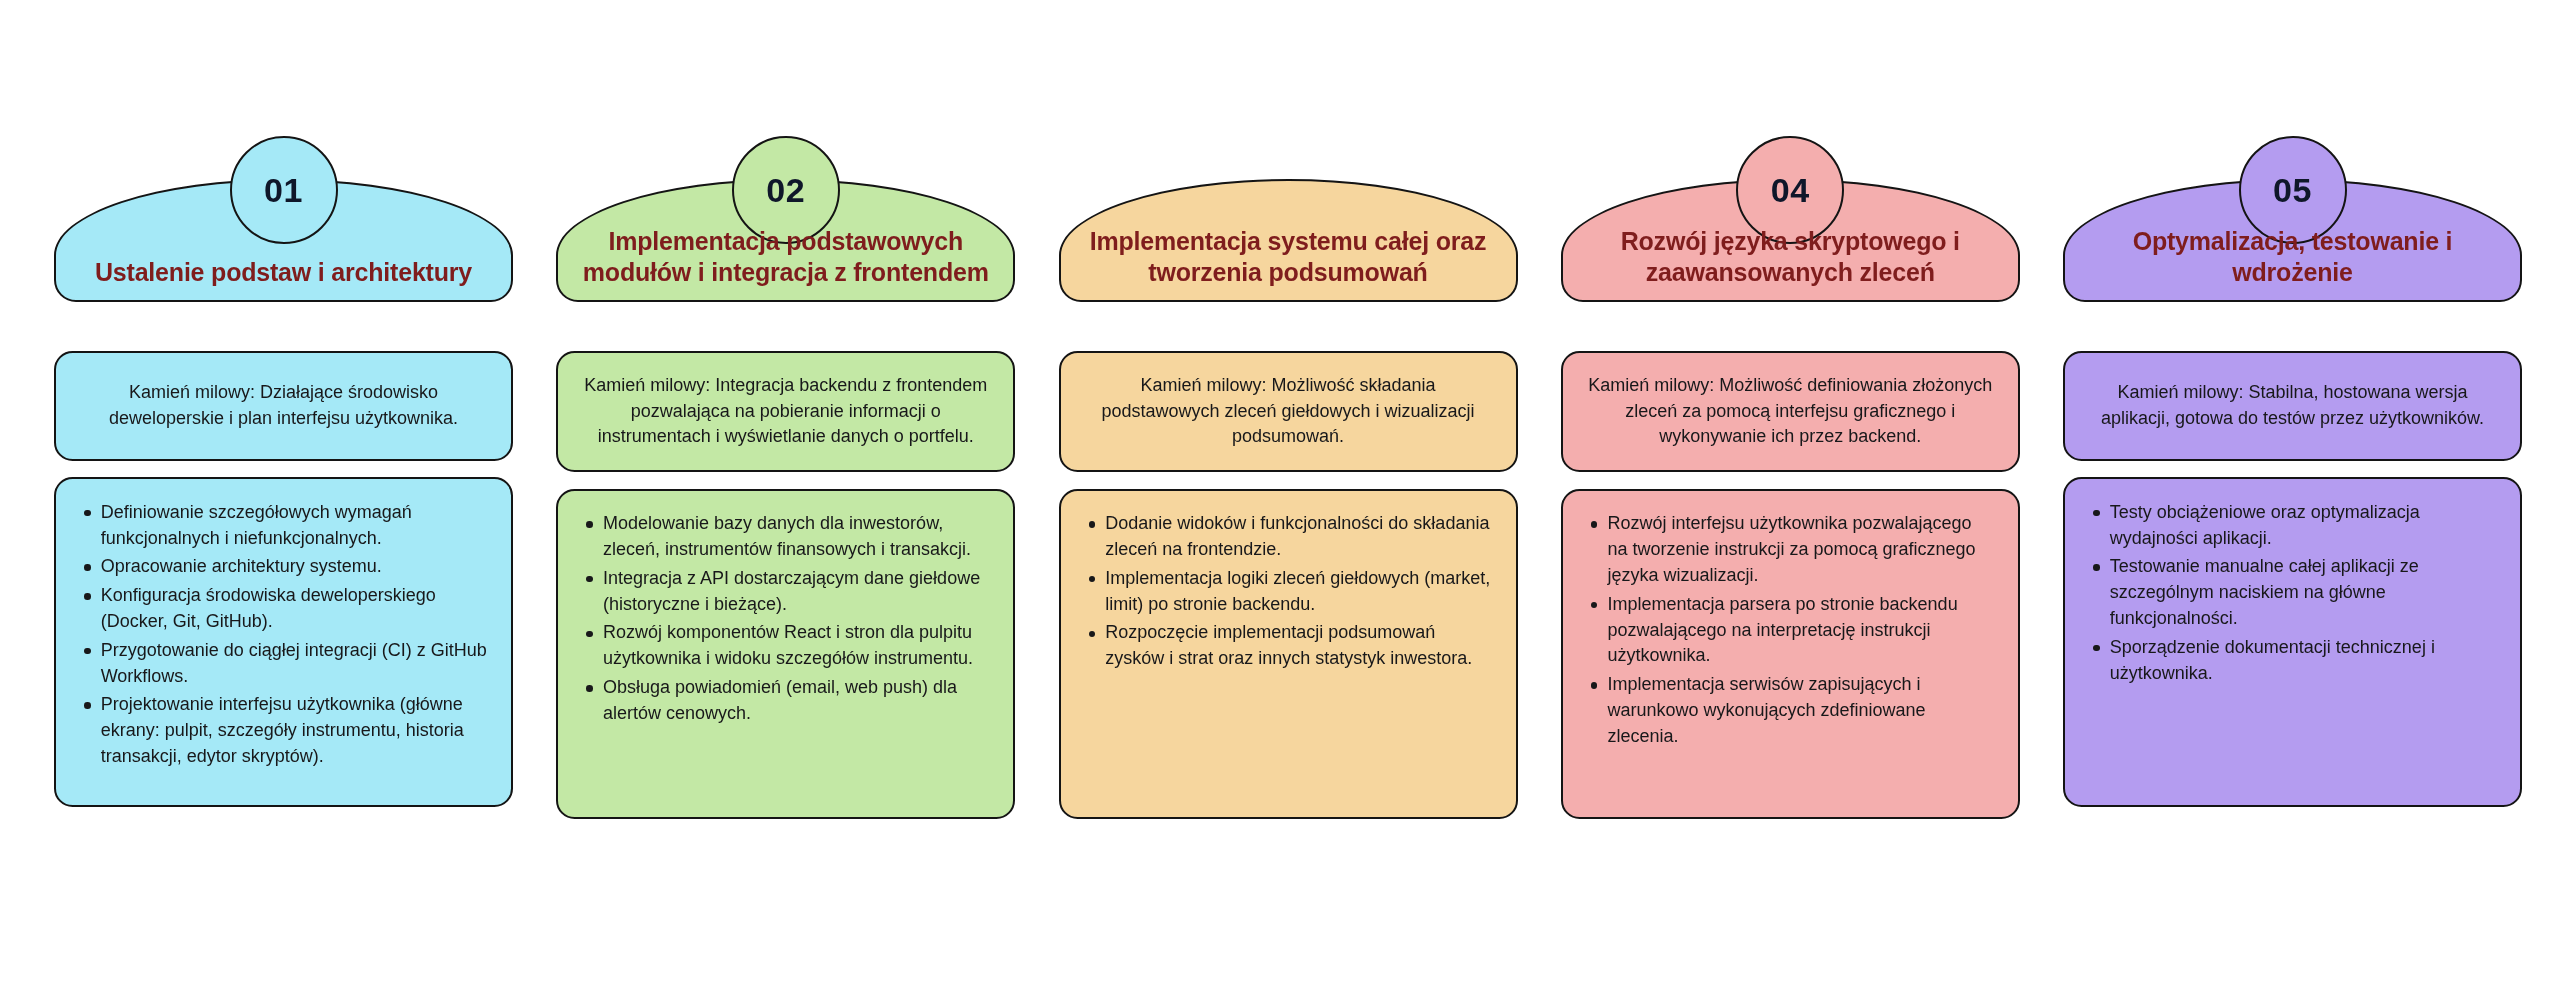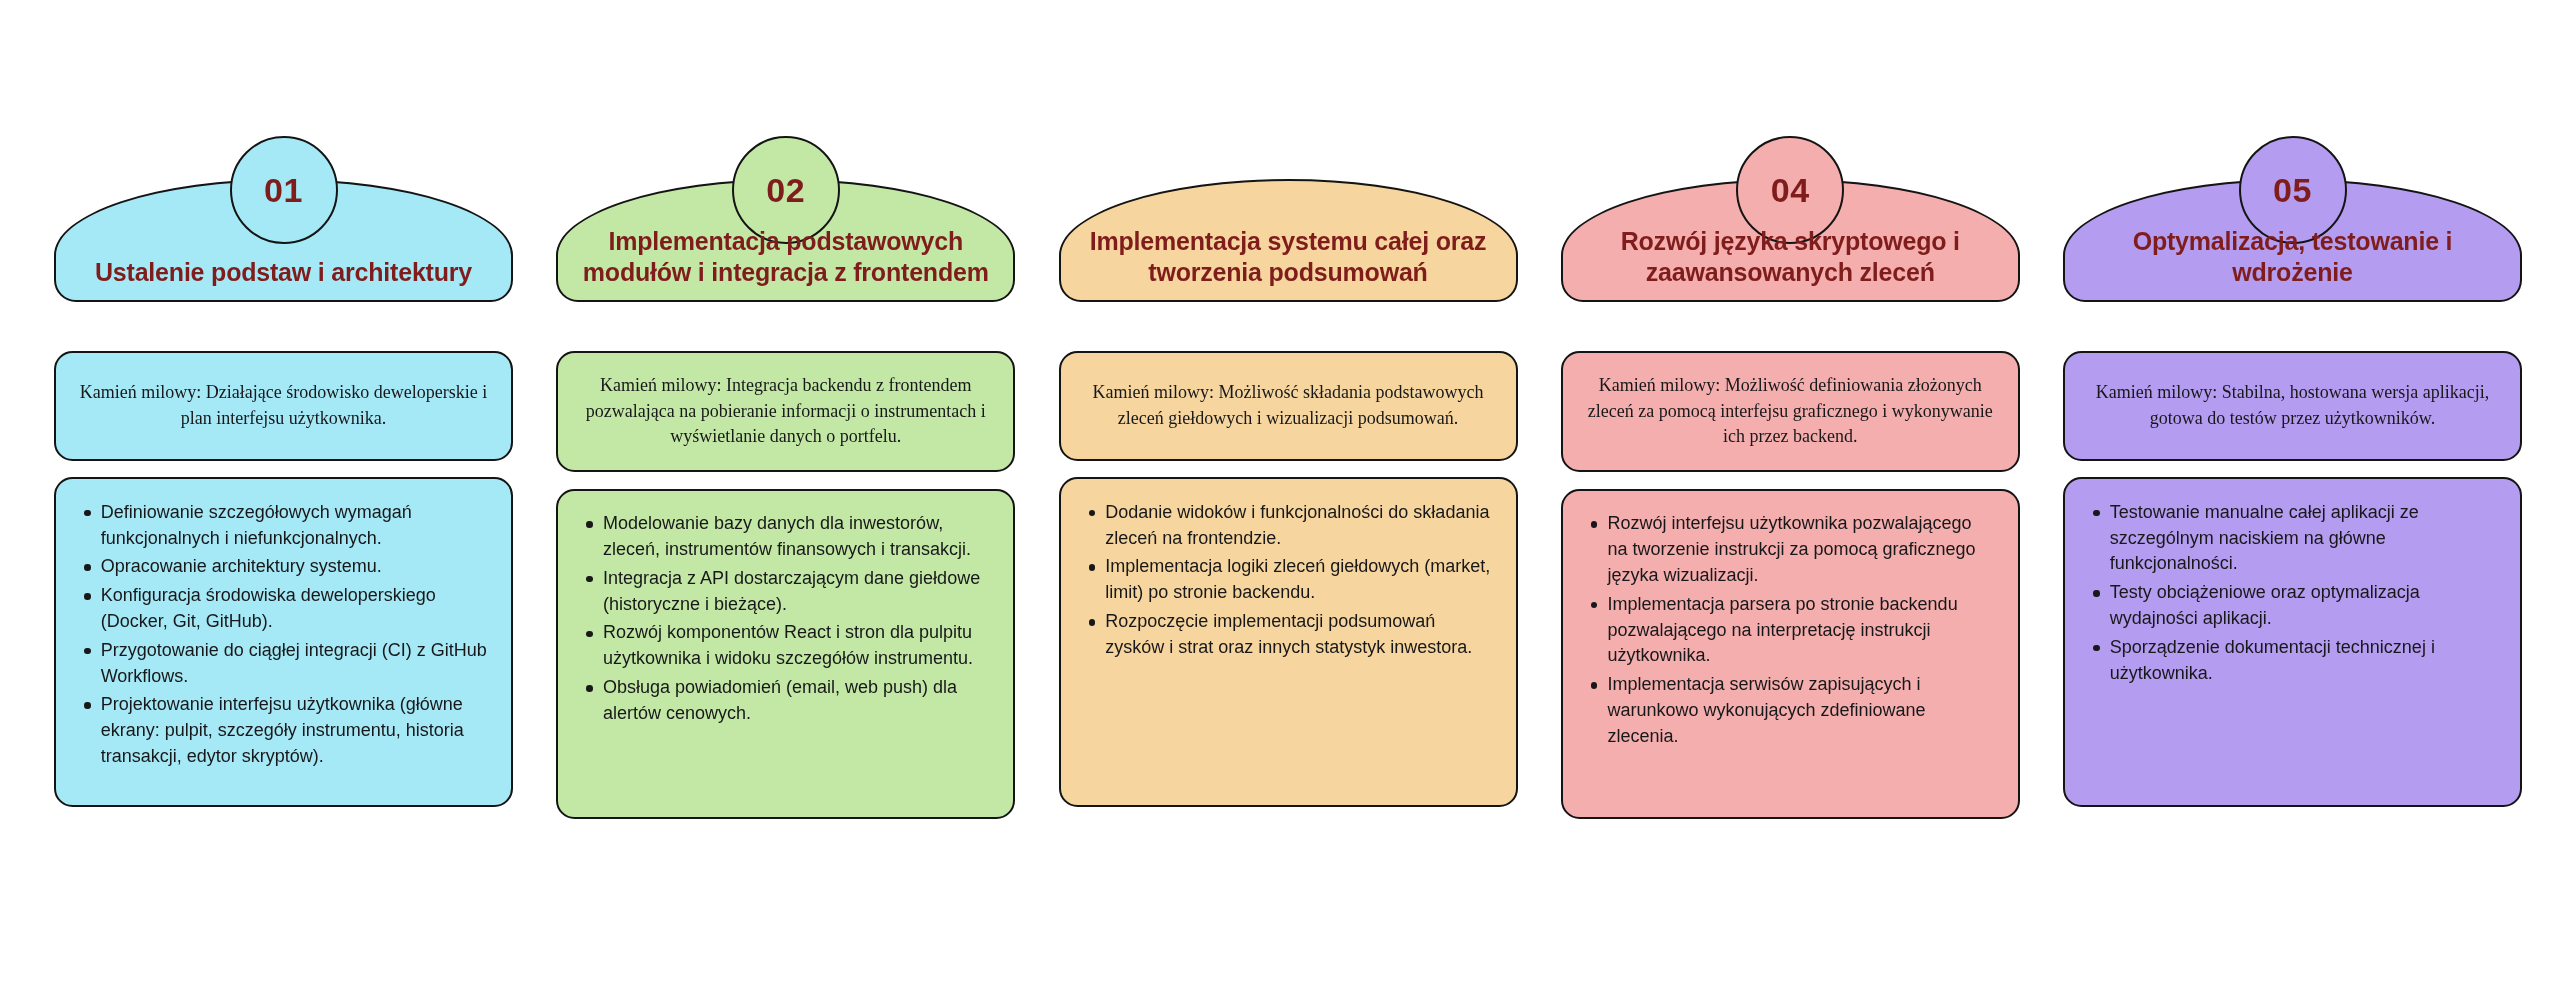--- a/index.html
+++ b/index.html
@@ -81,21 +81,21 @@
     display: flex;
     align-items: center;
     justify-content: center;
     z-index: 2;
   }
 
   .badge-num {
     font-size: 34px;
     font-weight: 700;
     letter-spacing: 0.5px;
-    color: #7f1d1d;
+    color: #0f172a;
   }
 
   
   .milestone {
     box-sizing: border-box;
     border: 2.8px solid #141414;
     border-radius: 18.6px;
     background: var(--c);
     min-height: 110px;
     margin-top: 5.6px;
@@ -103,21 +103,20 @@
     display: flex;
     align-items: center;
     justify-content: center;
   }
 
   .milestone-text {
     font-size: 18px;
     line-height: 1.42;
     color: #18181a;
     text-align: center;
-    font-family: Liberation Serif, serif;
   }
 
   
   .tasks {
     box-sizing: border-box;
     border: 2.8px solid #141414;
     border-radius: 18.6px;
     background: var(--c);
     margin-top: 16.7px;
     height: 330px;
@@ -242,20 +241,20 @@
         </div>
         <div class="badge">
           <span class="badge-num">05</span>
         </div>
       </div>
       <div class="milestone">
         <div class="milestone-text">Kamień milowy: Stabilna, hostowana wersja aplikacji, gotowa do testów przez użytkowników.</div>
       </div>
       <div class="tasks">
         <ul>
+          <li>Testy obciążeniowe oraz optymalizacja wydajności aplikacji.</li>
           <li>Testowanie manualne całej aplikacji ze szczególnym naciskiem na główne funkcjonalności.</li>
-          <li>Testy obciążeniowe oraz optymalizacja wydajności aplikacji.</li>
           <li>Sporządzenie dokumentacji technicznej i użytkownika.</li>
         </ul>
       </div>
     </div>
   </div>
 
 
 </body></html>

